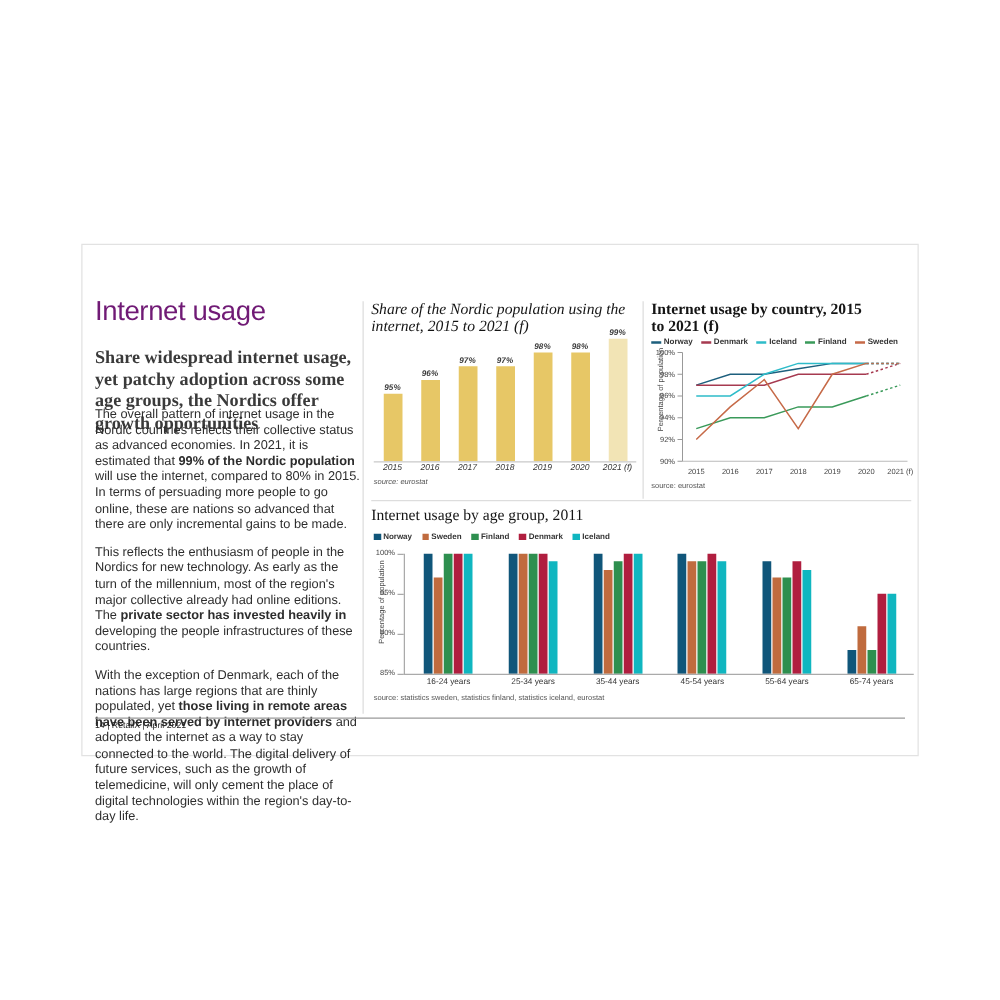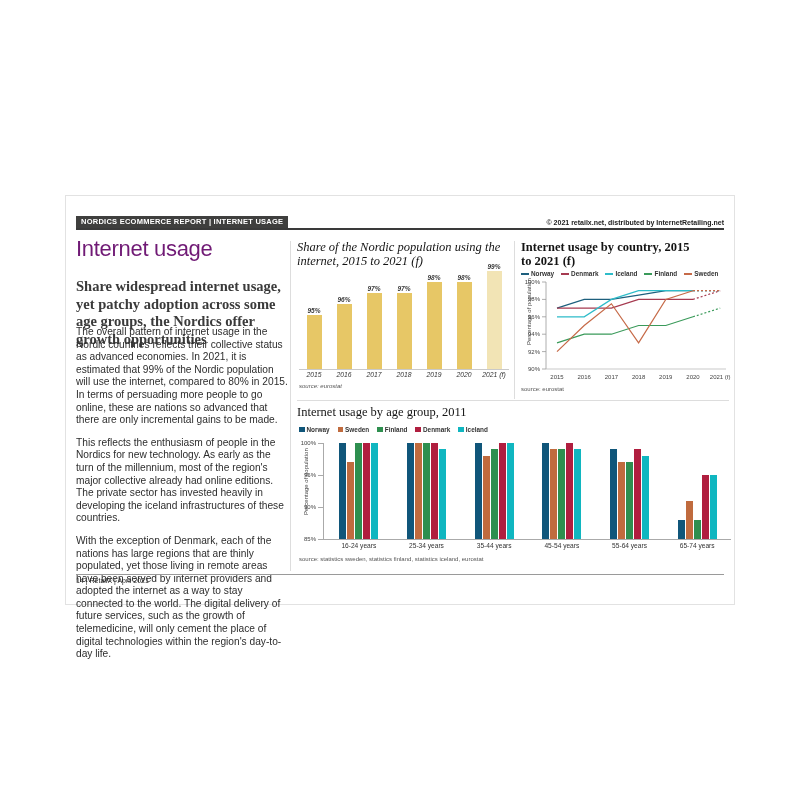--- a/index.html
+++ b/index.html
@@ -12,21 +12,21 @@
   .badge { position:absolute; left:0; bottom:0; height:12px; background:#3f3f3e; color:#fff;
            font-size:7.5px; font-weight:bold; letter-spacing:.25px; line-height:12px; padding:0 5px; white-space:nowrap; }
   .copyright { position:absolute; right:0; bottom:2px; font-size:7px; font-weight:bold; color:#222; }
 
   
   .page-title { position:absolute; left:10px; top:40px; font-size:22px; font-weight:normal; color:#701a75; letter-spacing:-.3px; }
   .subtitle { position:absolute; left:10px; top:82px; width:212px; font-family:"Liberation Serif",serif;
               font-size:14.5px; line-height:17.5px; color:#3a3a3a; }
   .bodycopy { position:absolute; left:10px; top:130px; width:213px; }
   .bodycopy p { font-size:10.2px; line-height:12.6px; margin-bottom:10px; color:#2d2d2d; }
-  .bodycopy b { font-weight:normal; }
+  .bodycopy b { font-weight:bold; }
 
   
   .footrule { position:absolute; left:10px; right:10px; top:378px; border-top:1px solid #9a9a9a; }
   .folio { position:absolute; left:10px; top:381px; font-size:7px; color:#222; }
 
   
   .vdiv1 { position:absolute; left:224px; top:45px; height:330px; width:1px; background:#ddd; }
   .vdiv2 { position:absolute; left:448px; top:45px; height:158px; width:1px; background:#ddd; }
   .hdiv  { position:absolute; left:231px; right:5px; top:204px; height:1px; background:#ddd; }
 
@@ -68,30 +68,26 @@
   .c3 .xlabels { position:absolute; left:28px; right:6px; top:137px; display:flex; }
   .c3 .xlabels div { flex:1; text-align:center; font-size:6.6px; color:#333; }
   .c3 .ylab { left:6px; top:110px; }
   .c3 .source { position:absolute; left:2px; top:151px; }
 </style>
 </head>
 <body>
 
 <div class="page">
 
-  <div class="masthead">
-    <span class="badge">NORDICS ECOMMERCE REPORT | INTERNET USAGE</span>
-    <span class="copyright">© 2021 retailx.net, distributed by InternetRetailing.net</span>
-  </div>
 
   <h1 class="page-title">Internet usage</h1>
   <h2 class="subtitle">Share widespread internet usage, yet patchy adoption across some age groups, the Nordics offer growth opportunities</h2>
   <div class="bodycopy" id="bodycopy">
       <p><span>The overall pattern of internet usage in the Nordic countries reflects their collective status as advanced economies. In 2021, it is estimated that </span><b>99% of the Nordic population</b><span> will use the internet, compared to 80% in 2015. In terms of persuading more people to go online, these are nations so advanced that there are only incremental gains to be made.</span></p>
-      <p><span>This reflects the enthusiasm of people in the Nordics for new technology. As early as the turn of the millennium, most of the region's major collective already had online editions. The </span><b>private sector has invested heavily in</b><span> developing the iceland infrastructures of these countries.</span></p>
+      <p><span>This reflects the enthusiasm of people in the Nordics for new technology. As early as the turn of the millennium, most of the region's major collective already had online editions. The </span><b>private sector has invested heavily in</b><span> developing the people infrastructures of these countries.</span></p>
       <p><span>With the exception of Denmark, each of the nations has large regions that are thinly populated, yet </span><b>those living in remote areas have been served by internet providers</b><span> and adopted the internet as a way to stay connected to the world. The digital delivery of future services, such as the growth of telemedicine, will only cement the place of digital technologies within the region's day-to-day life.</span></p>
     </div>
 
   <div class="footrule"></div>
   <div class="folio">14 | RetailX | April 2021</div>
 
   <div class="vdiv1"></div>
   <div class="vdiv2"></div>
   <div class="hdiv"></div>
 

